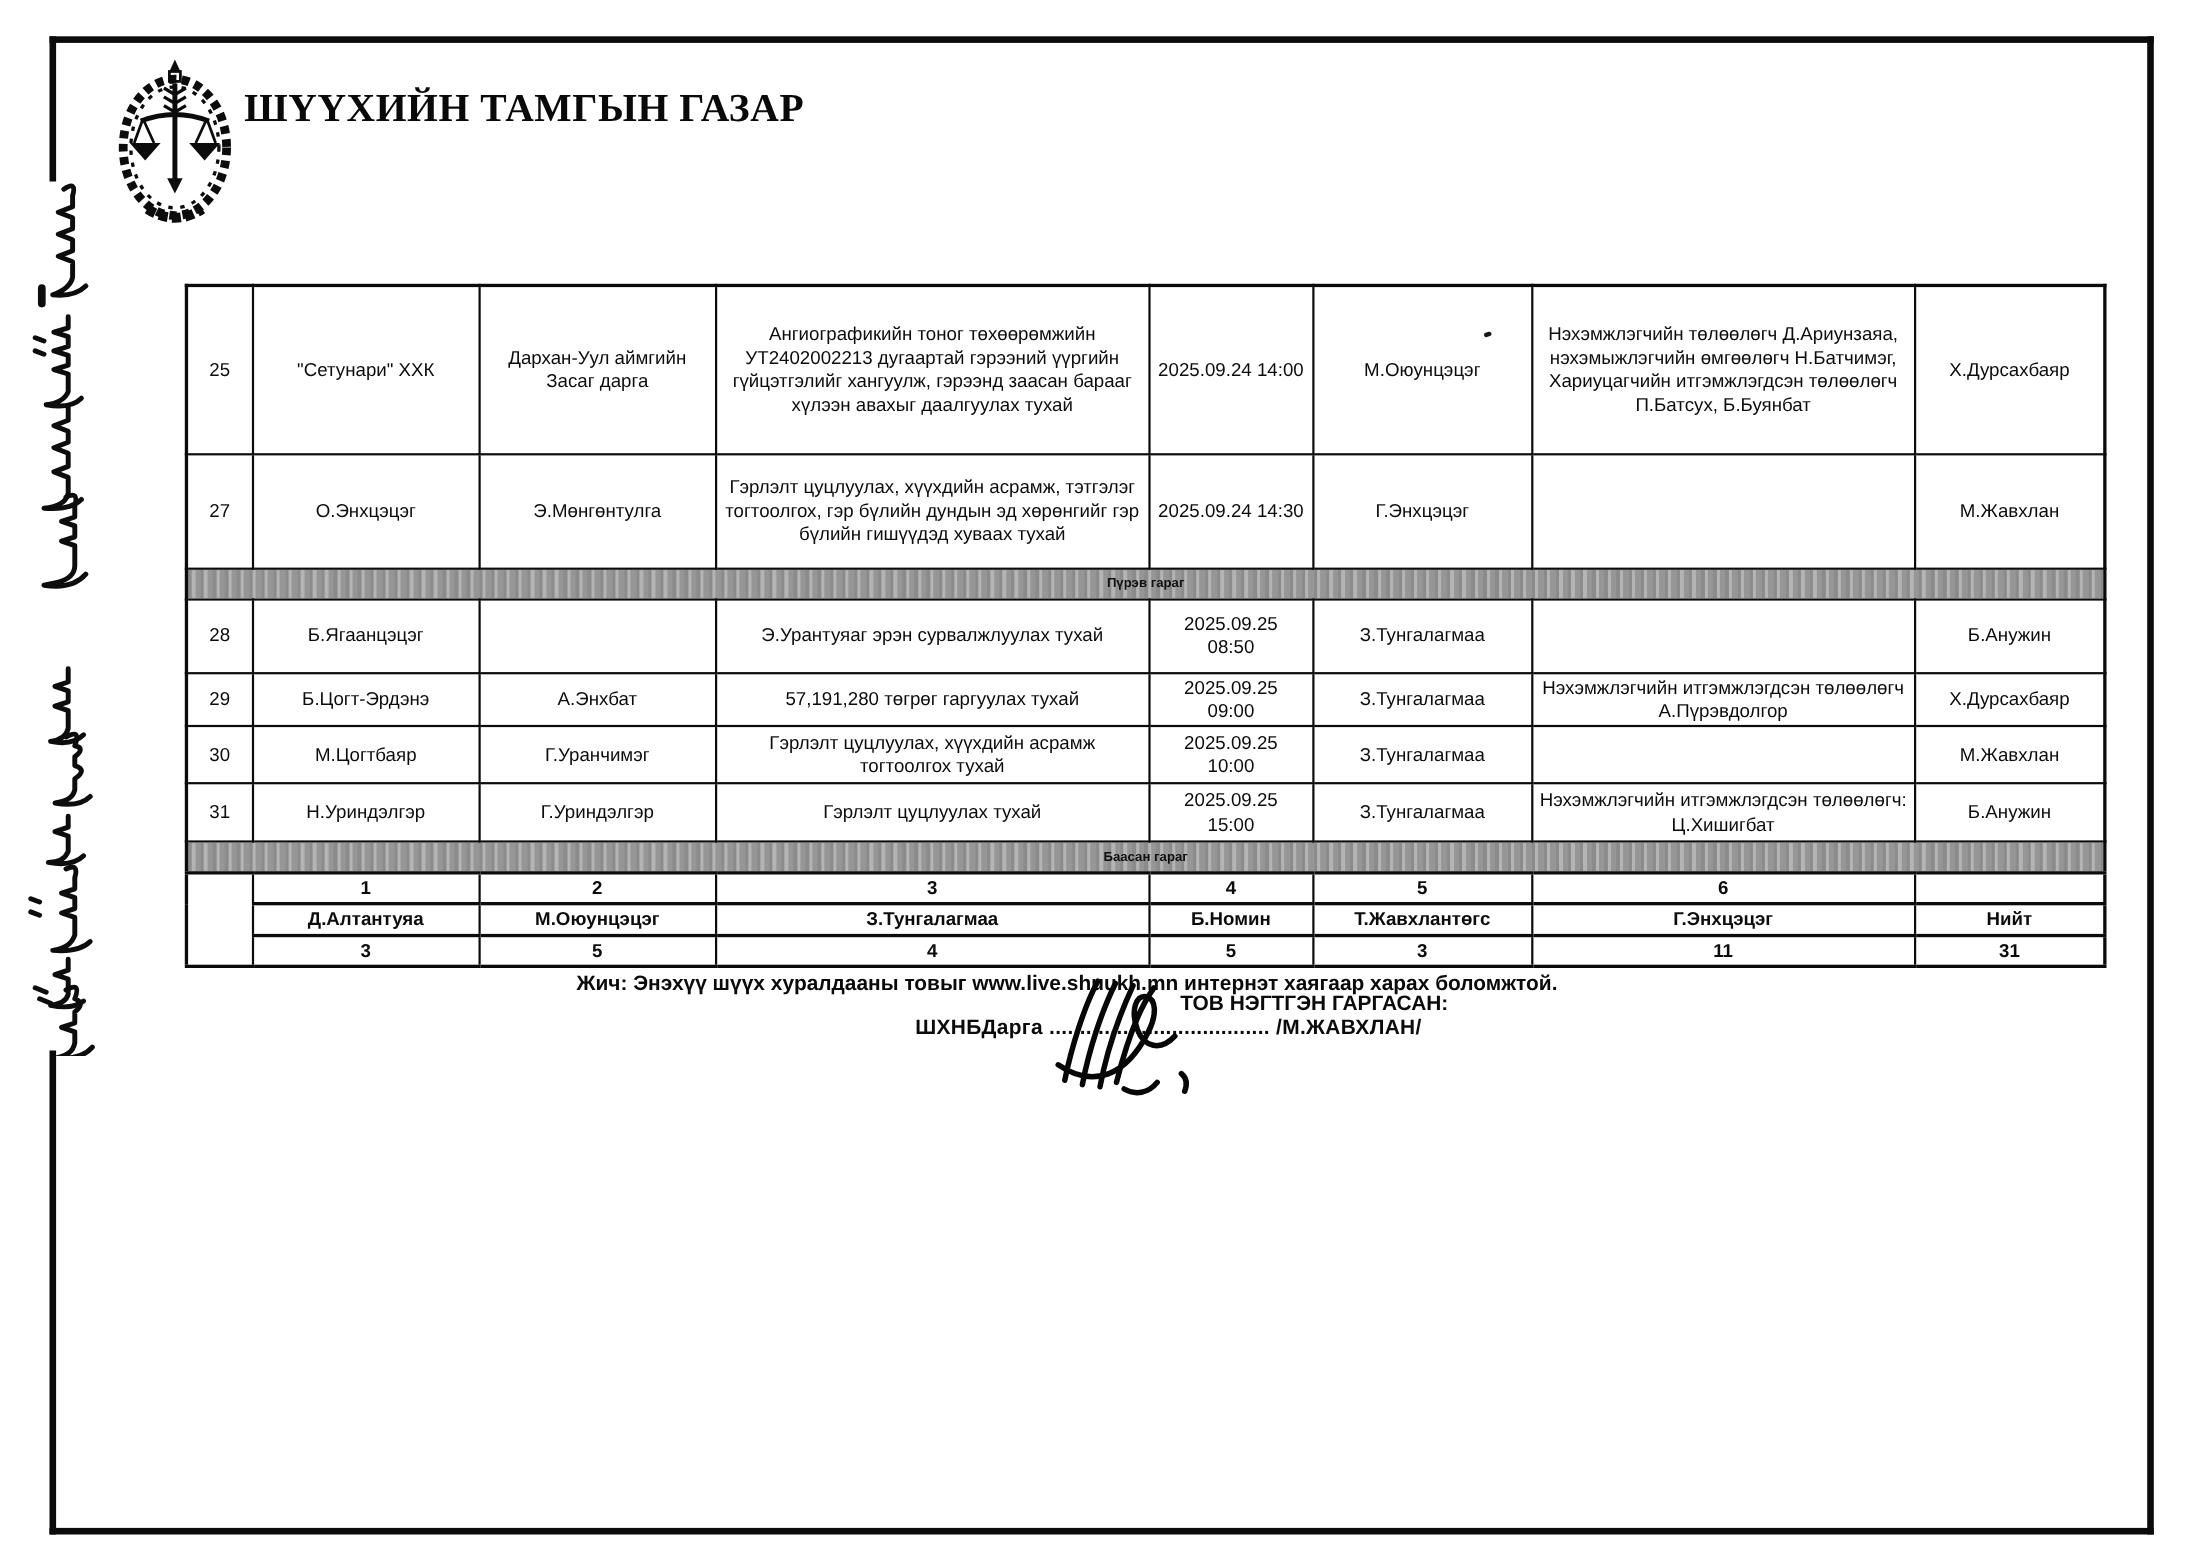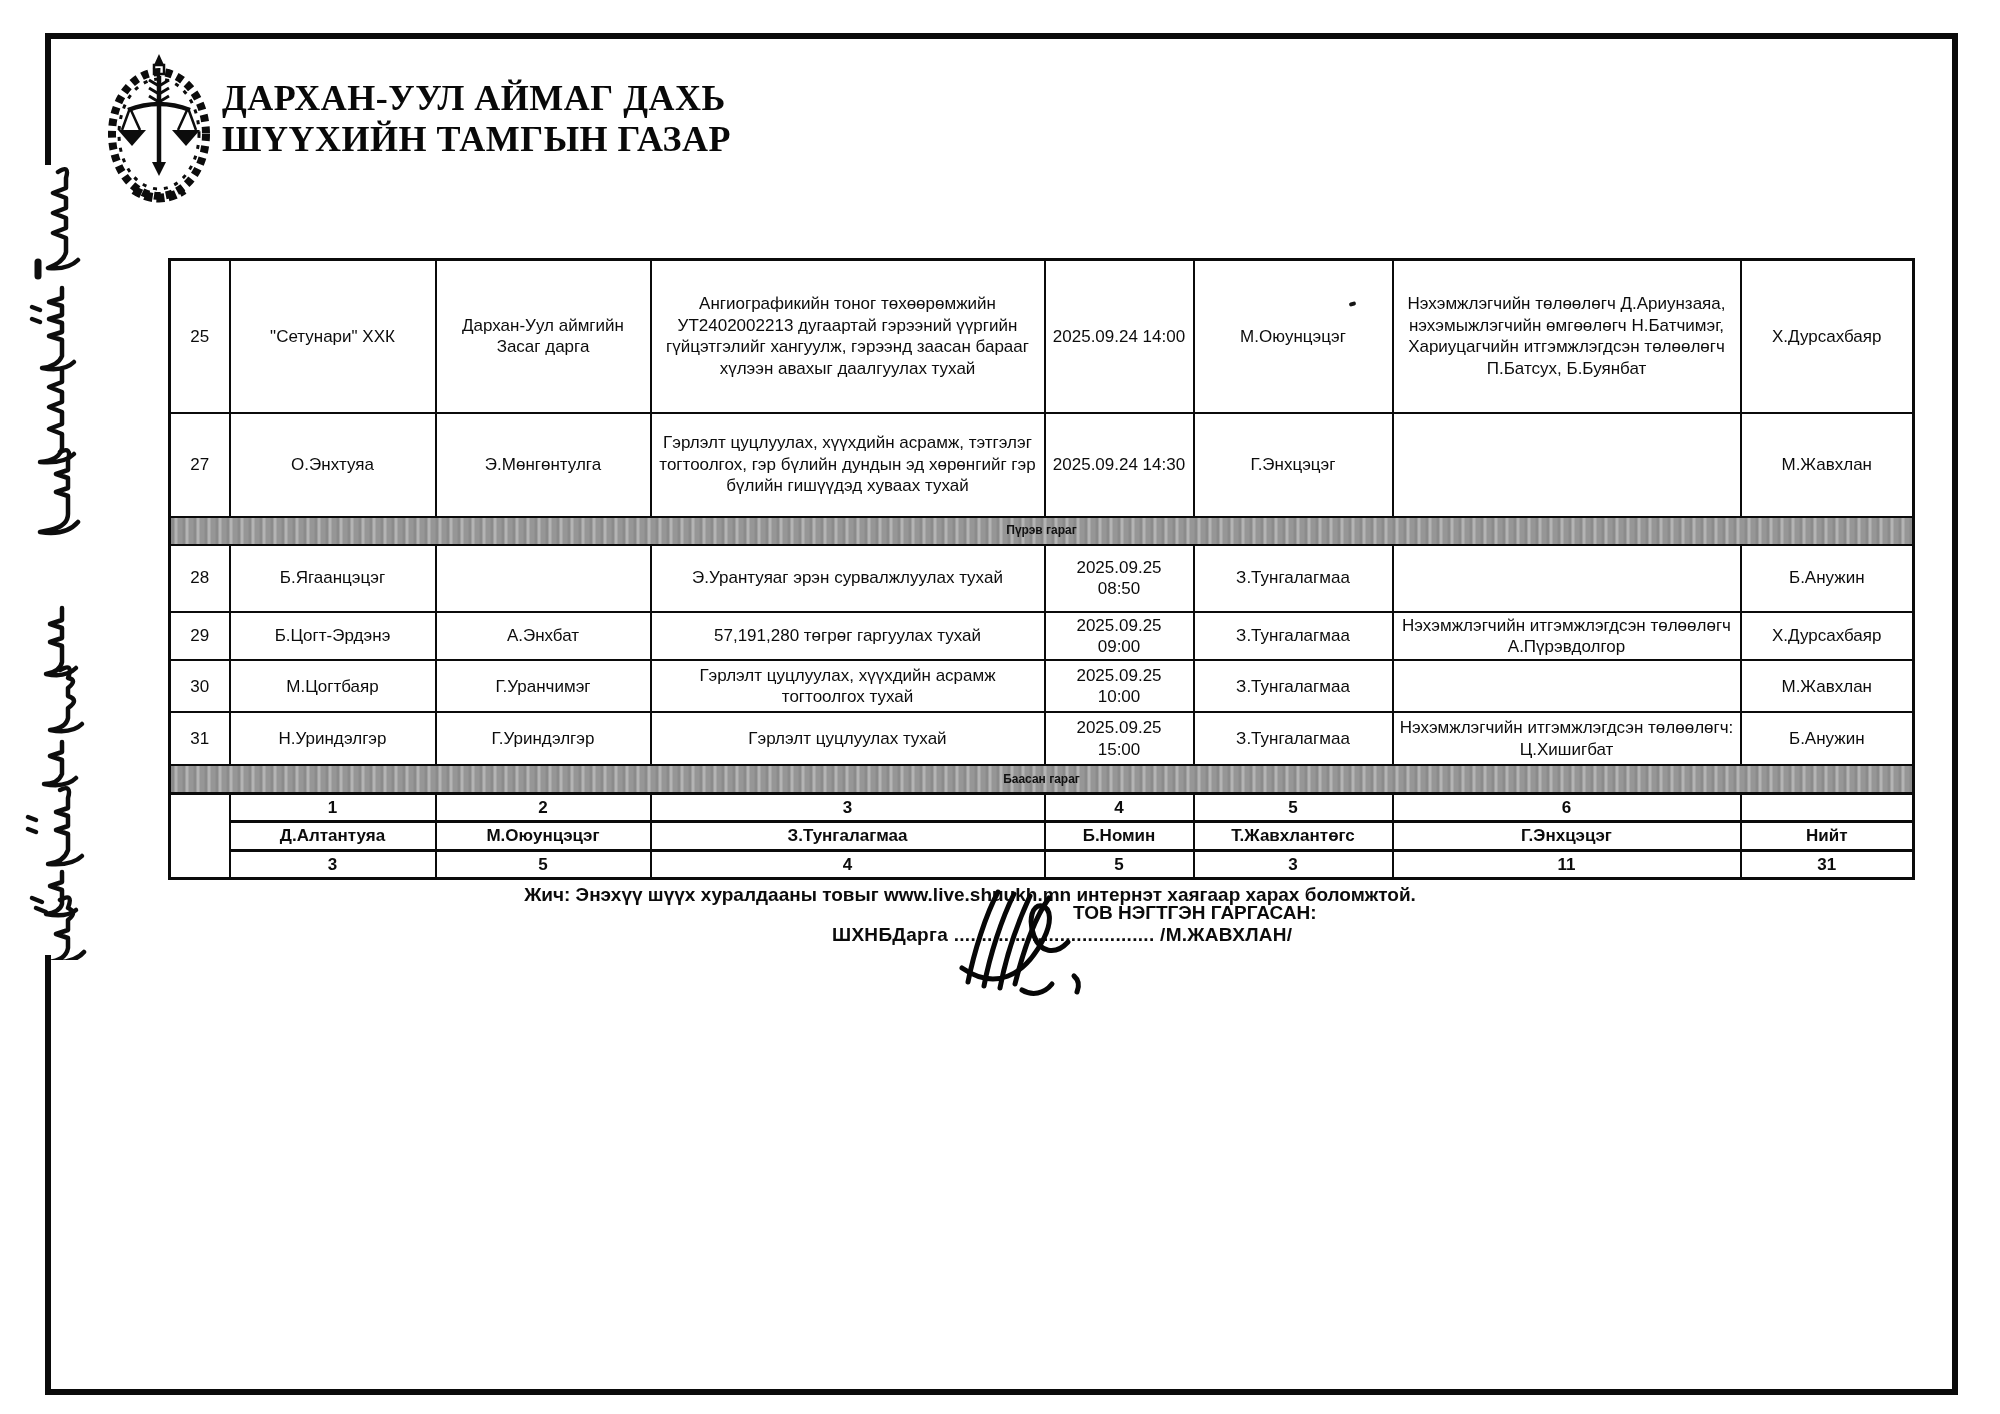--- a/index.html
+++ b/index.html
@@ -106,21 +106,20 @@
     <path d="M26,56 L18,78 M26,56 L36,78" stroke="#0c0c0c" stroke-width="2.5"></path>
     <path d="M14,78 h28 l-14,16 z" fill="#0c0c0c"></path>
 
     <path d="M84,56 L74,78 M84,56 L92,78" stroke="#0c0c0c" stroke-width="2.5"></path>
     <path d="M68,78 h28 l-14,16 z" fill="#0c0c0c"></path>
 
     <path d="M48,110 h14 l-7,14 z" fill="#0c0c0c"></path>
   </svg>
 
   <div class="org-title">
-    <div>ДАРХАН-УУЛ АЙМАГ ДАХЬ</div>
     <div>ШҮҮХИЙН ТАМГЫН ГАЗАР</div>
   </div>
 
   <table class="sched">
     <colgroup>
       <col style="width:60px">
         <col style="width:206px">
         <col style="width:215px">
         <col style="width:394px">
       <col style="width:149px">
@@ -134,21 +133,21 @@
         <td>"Сетунари" ХХК</td>
         <td>Дархан-Уул аймгийн Засаг дарга</td>
         <td>Ангиографикийн  тоног төхөөрөмжийн УТ2402002213 дугаартай гэрээний үүргийн гүйцэтгэлийг хангуулж, гэрээнд заасан барааг хүлээн авахыг даалгуулах тухай</td>
         <td class="dt">2025.09.24 14:00</td>
         <td>М.Оюунцэцэг</td>
         <td>Нэхэмжлэгчийн төлөөлөгч Д.Ариунзаяа, нэхэмыжлэгчийн өмгөөлөгч Н.Батчимэг, Хариуцагчийн итгэмжлэгдсэн төлөөлөгч П.Батсух, Б.Буянбат</td>
         <td>Х.Дурсахбаяр</td>
       </tr>
       <tr class="rh104">
         <td class="noCell">27</td>
-        <td>О.Энхтуяа</td>
+        <td>О.Энхцэцэг</td>
         <td>Э.Мөнгөнтулга</td>
         <td>Гэрлэлт цуцлуулах, хүүхдийн асрамж, тэтгэлэг тогтоолгох, гэр бүлийн дундын эд хөрөнгийг гэр бүлийн гишүүдэд хуваах тухай</td>
         <td class="dt">2025.09.24 14:30</td>
         <td>Г.Энхцэцэг</td>
         <td></td>
         <td>М.Жавхлан</td>
       </tr>
       <tr class="band">
         <td colspan="8">Пүрэв гараг</td>
       </tr>

